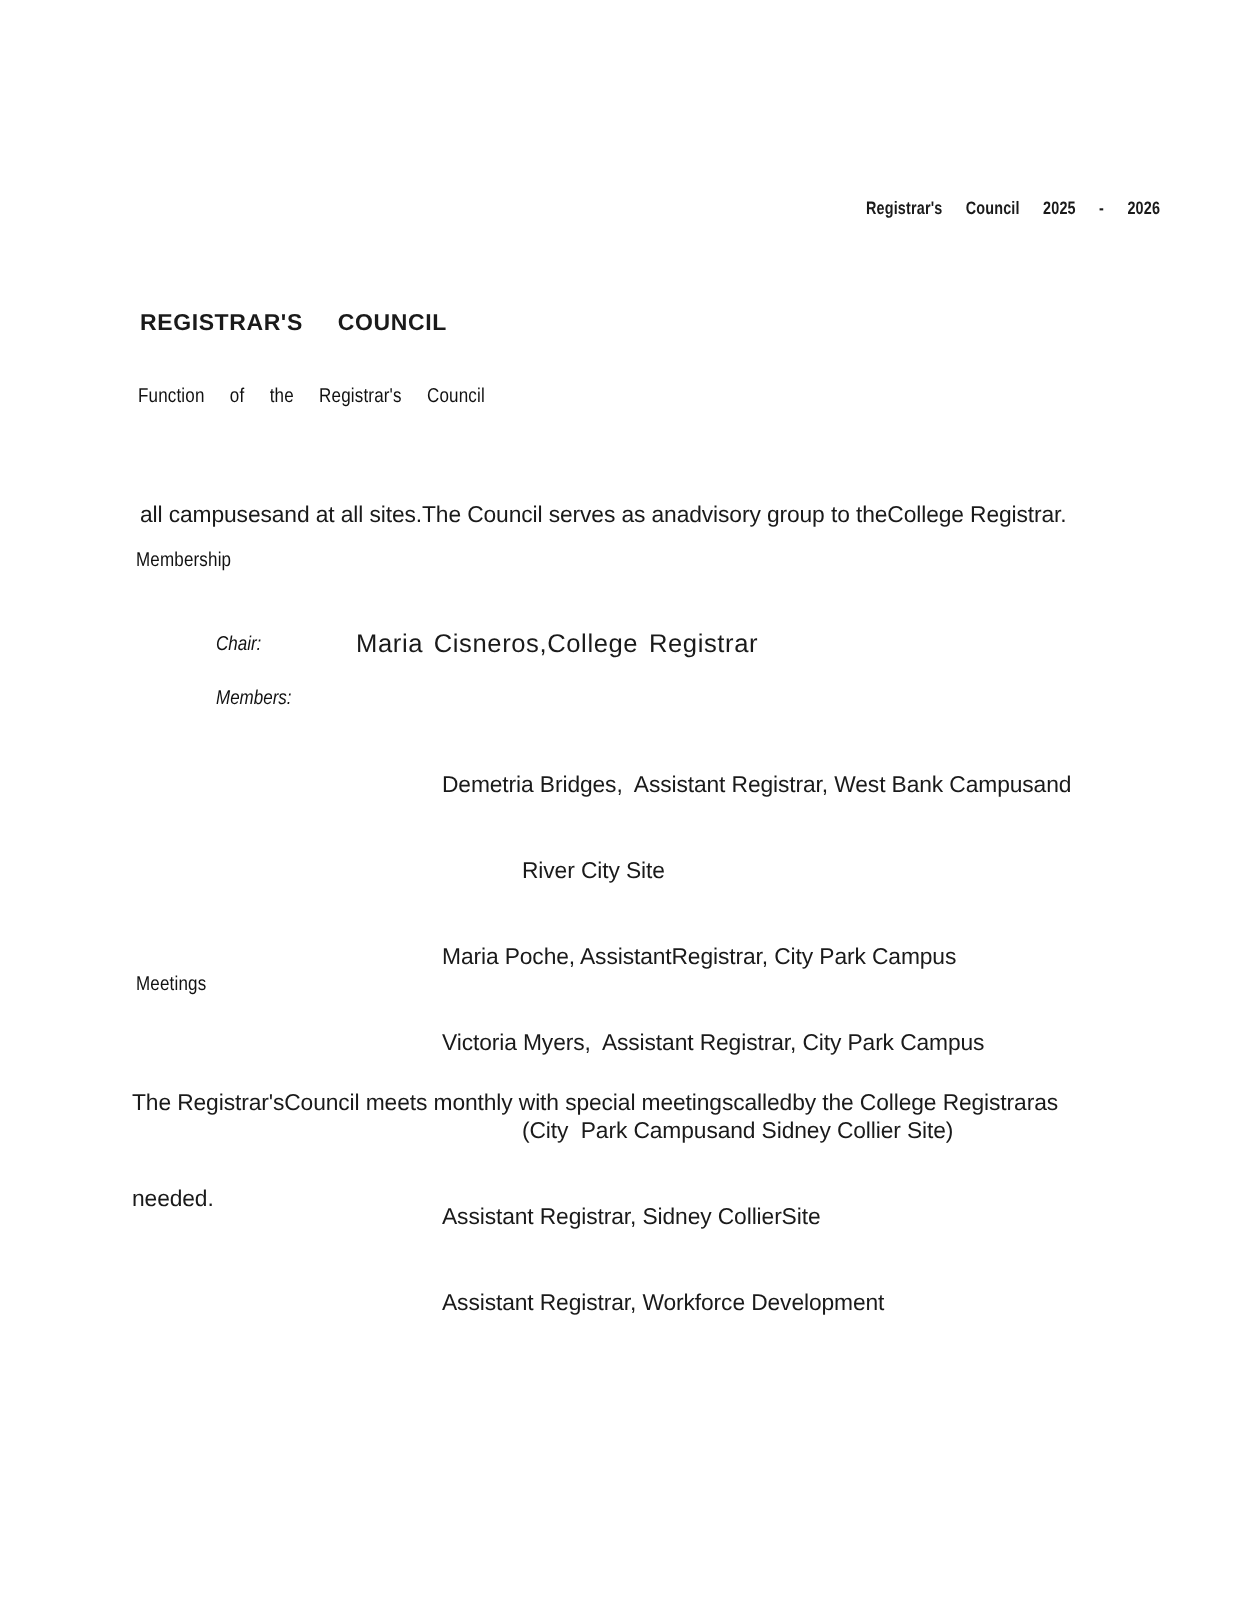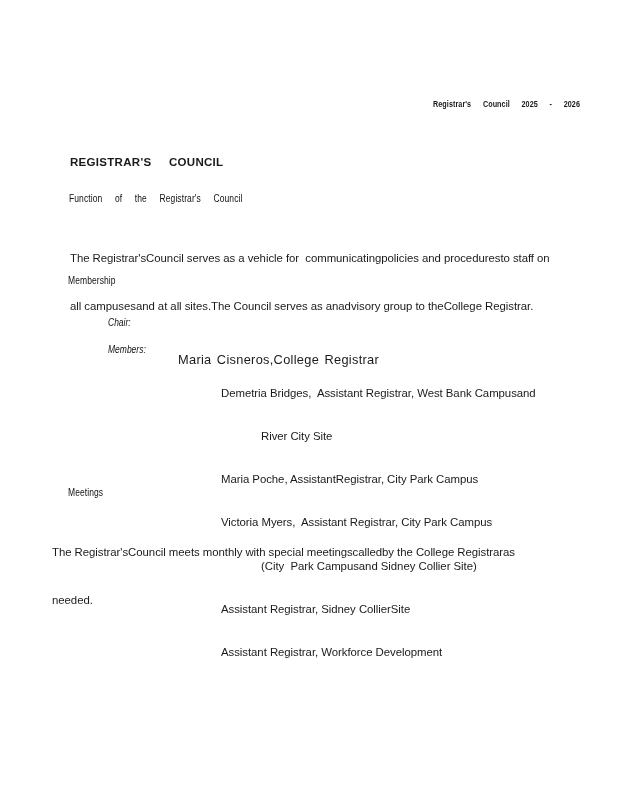--- a/index.html
+++ b/index.html
@@ -48,39 +48,38 @@
   .mb-heading   { top: 275px; left: 68px; }
   .mt-heading   { top: 487px; left: 68px; }
 
   
   .body-par {
     font-size: 11.4px;
     line-height: 16px;
     letter-spacing: -0.05px;
   }
   .par-function { top: 218px; left: 70px; }
-  .par-meetings { top: 512px; left: 52px; }
+  .par-meetings { top: 512px; left: 66px; }
 
   
   .label-italic {
     font-style: italic;
     font-size: 10px;
     transform: scaleX(0.85); transform-origin: left top;
     line-height: 12px;
     color: #111;
   }
   .chair-label   { top: 317px; left: 108px; }
   .members-label { top: 344px; left: 108px; }
 
   .chair-value {
     top: 315px; left: 178px;
     font-size: 12.8px;
     letter-spacing: 0.3px; word-spacing: 1.5px;
     line-height: 14px;
-    margin-top: 38px;
   }
 
   .members-list {
     top: 357px; left: 177px;
     font-size: 11.4px;
     line-height: 14.4px;
     letter-spacing: -0.05px;
   }
   .members-list .line { white-space: pre; margin-left: 44px; }
   .members-list .line.indent { padding-left: 40px; }
@@ -97,21 +96,20 @@
 
 <div class="page">
 
   <div class="abs header-right">Registrar's Council 2025 - 2026</div>
 
   <div class="abs doc-title">REGISTRAR'S COUNCIL</div>
 
   <div class="abs heading-condensed fn-heading">Function of the Registrar's Council</div>
 
   <div class="abs body-par par-function">
-    <div class="line">The Registrar'sCouncil serves as a vehicle for  communicatingpolicies and proceduresto staff on</div>
     <div class="line">all campusesand at all sites.The Council serves as anadvisory group to theCollege Registrar.</div>
   </div>
 
   <div class="abs heading-condensed mb-heading">Membership</div>
 
   <div class="abs label-italic chair-label">Chair:</div>
 
   <div class="abs chair-value">Maria Cisneros,College Registrar</div>
 
   <div class="abs label-italic members-label">Members:</div>

